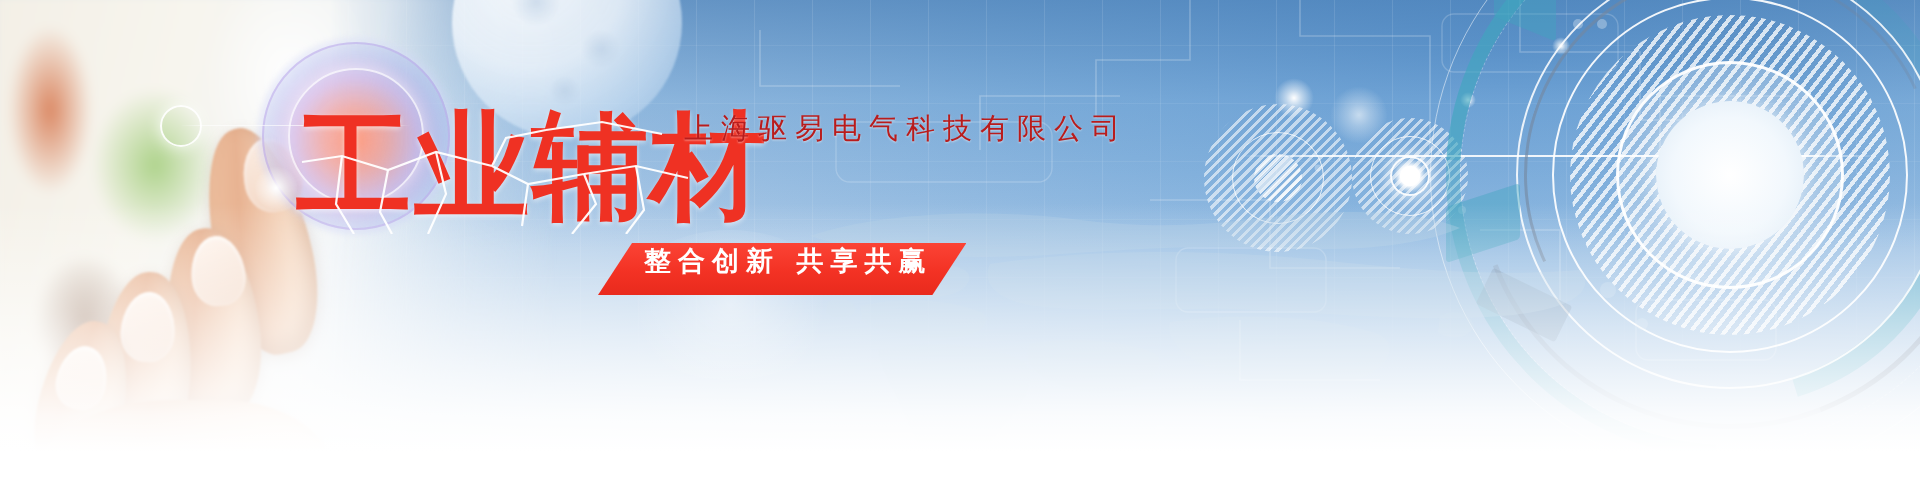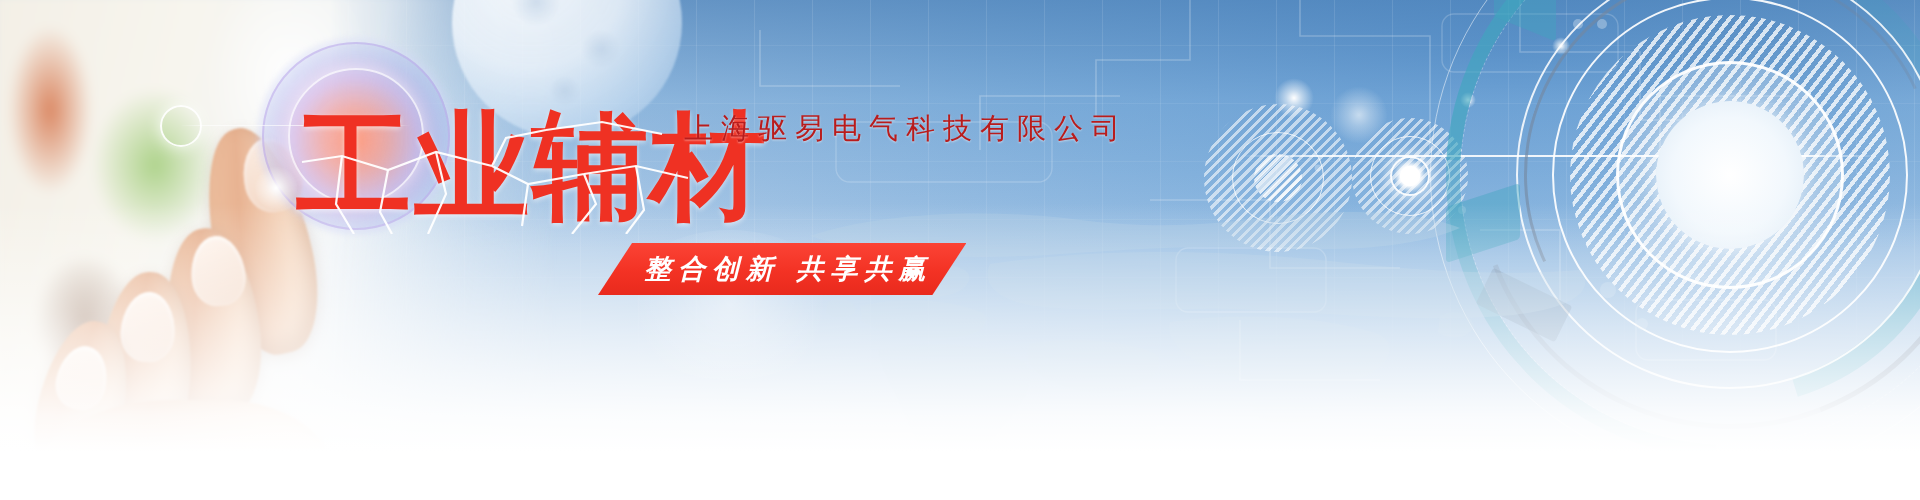--- a/index.html
+++ b/index.html
@@ -190,26 +190,25 @@
     font-size:68px; line-height:1; font-weight:700;
     letter-spacing:3px;
     color:#2f5e96;
     white-space:nowrap;
     text-shadow:2px 3px 5px rgba(120,150,185,.45);
   }
 
   .ribbon{
     position:absolute; left:598px; top:243px;
     height:52px; padding:0 34px 0 46px;
-    display:flex; align-items:center;
+    display:flex; align-items:flex-start;
     background:linear-gradient(180deg,#fb4335 0%,#f33224 55%,#e92a1d 100%);
     -webkit-clip-path:polygon(34px 0, 100% 0, calc(100% - 34px) 100%, 0 100%);
             clip-path:polygon(34px 0, 100% 0, calc(100% - 34px) 100%, 0 100%);
     box-shadow:0 3px 10px rgba(190,50,35,.28);
-    font-style:italic;
   }
   .ribbon-text{
     color:#fff; font-size:27px; font-weight:700; letter-spacing:7px;
     white-space:nowrap;
   }
 
   .glow-blob{
     position:absolute; border-radius:50%;
     background:radial-gradient(circle, rgba(255,255,255,.85) 0%, rgba(255,255,255,.35) 40%, rgba(255,255,255,0) 72%);
   }

